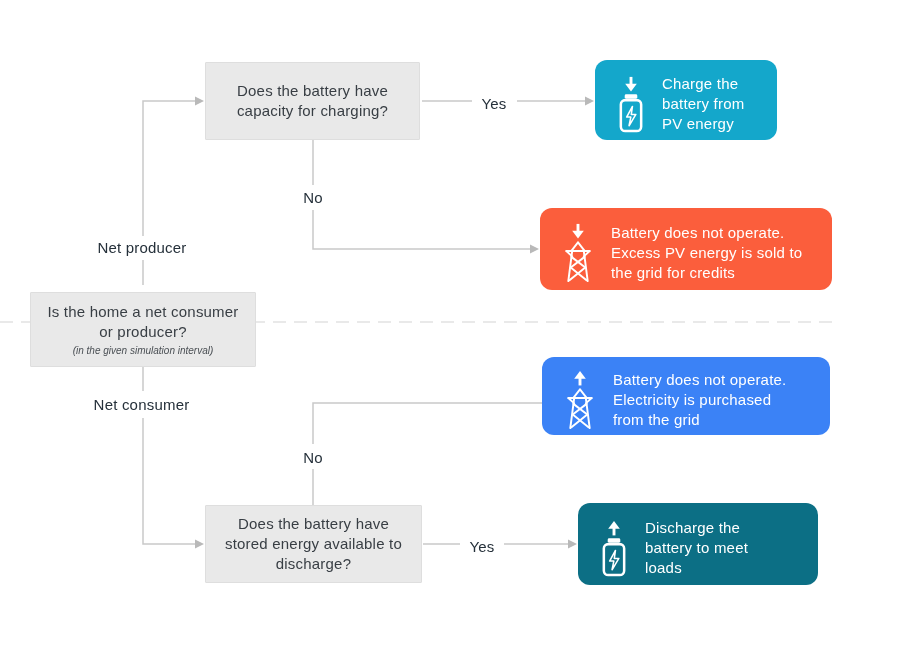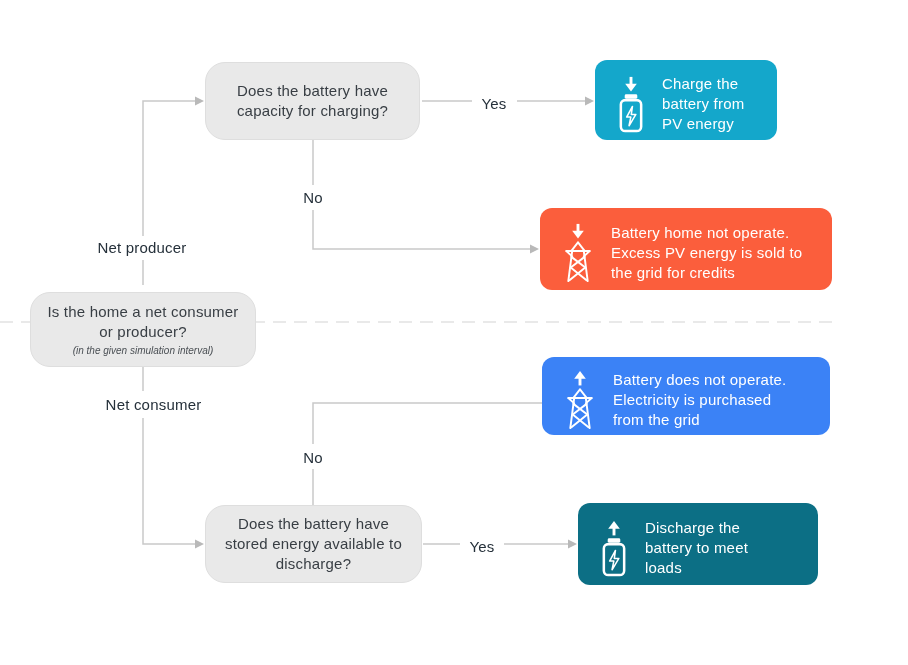--- a/index.html
+++ b/index.html
@@ -2,21 +2,21 @@
 <html><head>
 <meta charset="utf-8">
 <style>
   html,body{margin:0;padding:0;background:#fff;}
   .canvas{
     position:relative;width:908px;height:665px;background:#fff;overflow:hidden;
     font-family:"Liberation Sans",sans-serif;
   }
   .connectors{position:absolute;left:0;top:0;width:908px;height:665px;}
   .qbox{
-    position:absolute;background:#e9e9e9;border:1px solid #dedede;border-radius:20px;
+    position:absolute;background:#e9e9e9;border:1px solid #dedede;border-radius:1px;
     display:flex;flex-direction:column;align-items:center;justify-content:center;
     text-align:center;color:#383e44;font-size:15px;line-height:1.35;box-sizing:border-box;
     padding:8px 12px;letter-spacing:.2px;
   }
   .qbox .note{font-style:italic;font-size:10px;color:#4a4f54;margin-top:2px;letter-spacing:0;}
   .obox{
     position:absolute;border-radius:12px;display:flex;align-items:center;
     box-sizing:border-box;padding:8px 12px 0 18px;color:#fff;font-size:15px;
     line-height:1.32;letter-spacing:.2px;
   }
@@ -67,21 +67,21 @@
       <polygon points="577,544 568,539.5 568,548.5"></polygon>
     </g>
   </svg>
 
   <div class="qbox" style="left:30px;top:292px;width:226px;height:75px;">
     <span class="txt">Is the home a net consumer or producer?</span>
     <span class="note">(in the given simulation interval)</span>
   </div>
 
   <div class="edge-label" style="left:130px;top:247px;margin-left:12px;">Net producer</div>
-  <div class="edge-label" style="left:143px;top:404px;padding-left:21px;">Net consumer</div>
+  <div class="edge-label" style="left:131px;top:404px;padding-left:21px;">Net consumer</div>
 
   <div class="qbox" style="left:205px;top:62px;width:215px;height:78px;">
     <span class="txt">Does the battery have capacity for charging?</span>
   </div>
 
   <div class="edge-label" style="left:494px;top:103px;">Yes</div>
   <div class="edge-label" style="left:313px;top:197px;">No</div>
 
   <div class="obox charge" style="left:595px;top:60px;width:182px;height:80px;">
     <span class="icon">
@@ -103,21 +103,21 @@
         <polygon points="14,10 26,10 20,18" fill="#fff"></polygon>
         <g fill="none" stroke="#fff" stroke-width="2" stroke-linecap="round">
           <path d="M20 22 L13 31 M20 22 L27 31"></path>
           <path d="M8 31 H32"></path>
           <path d="M8 31 L14 36.5 M32 31 L26 36.5"></path>
           <path d="M14 31 L10 62 M26 31 L30 62"></path>
           <path d="M13.2 37 L27.5 48 M26.8 37 L12.5 48 M12.5 48 L28.8 61 M27.5 48 L11.2 61"></path>
         </g>
       </svg>
     </span>
-    <span class="txt" style="width:195px;">Battery home not operate. Excess PV energy is sold to the grid for credits</span>
+    <span class="txt" style="width:195px;">Battery does not operate. Excess PV energy is sold to the grid for credits</span>
   </div>
 
   <div class="qbox" style="left:205px;top:505px;width:217px;height:78px;">
     <span class="txt">Does the battery have stored energy available to discharge?</span>
   </div>
 
   <div class="edge-label" style="left:313px;top:457px;">No</div>
   <div class="edge-label" style="left:482px;top:546px;">Yes</div>
 
   <div class="obox purchase" style="left:542px;top:357px;width:288px;height:78px;">

